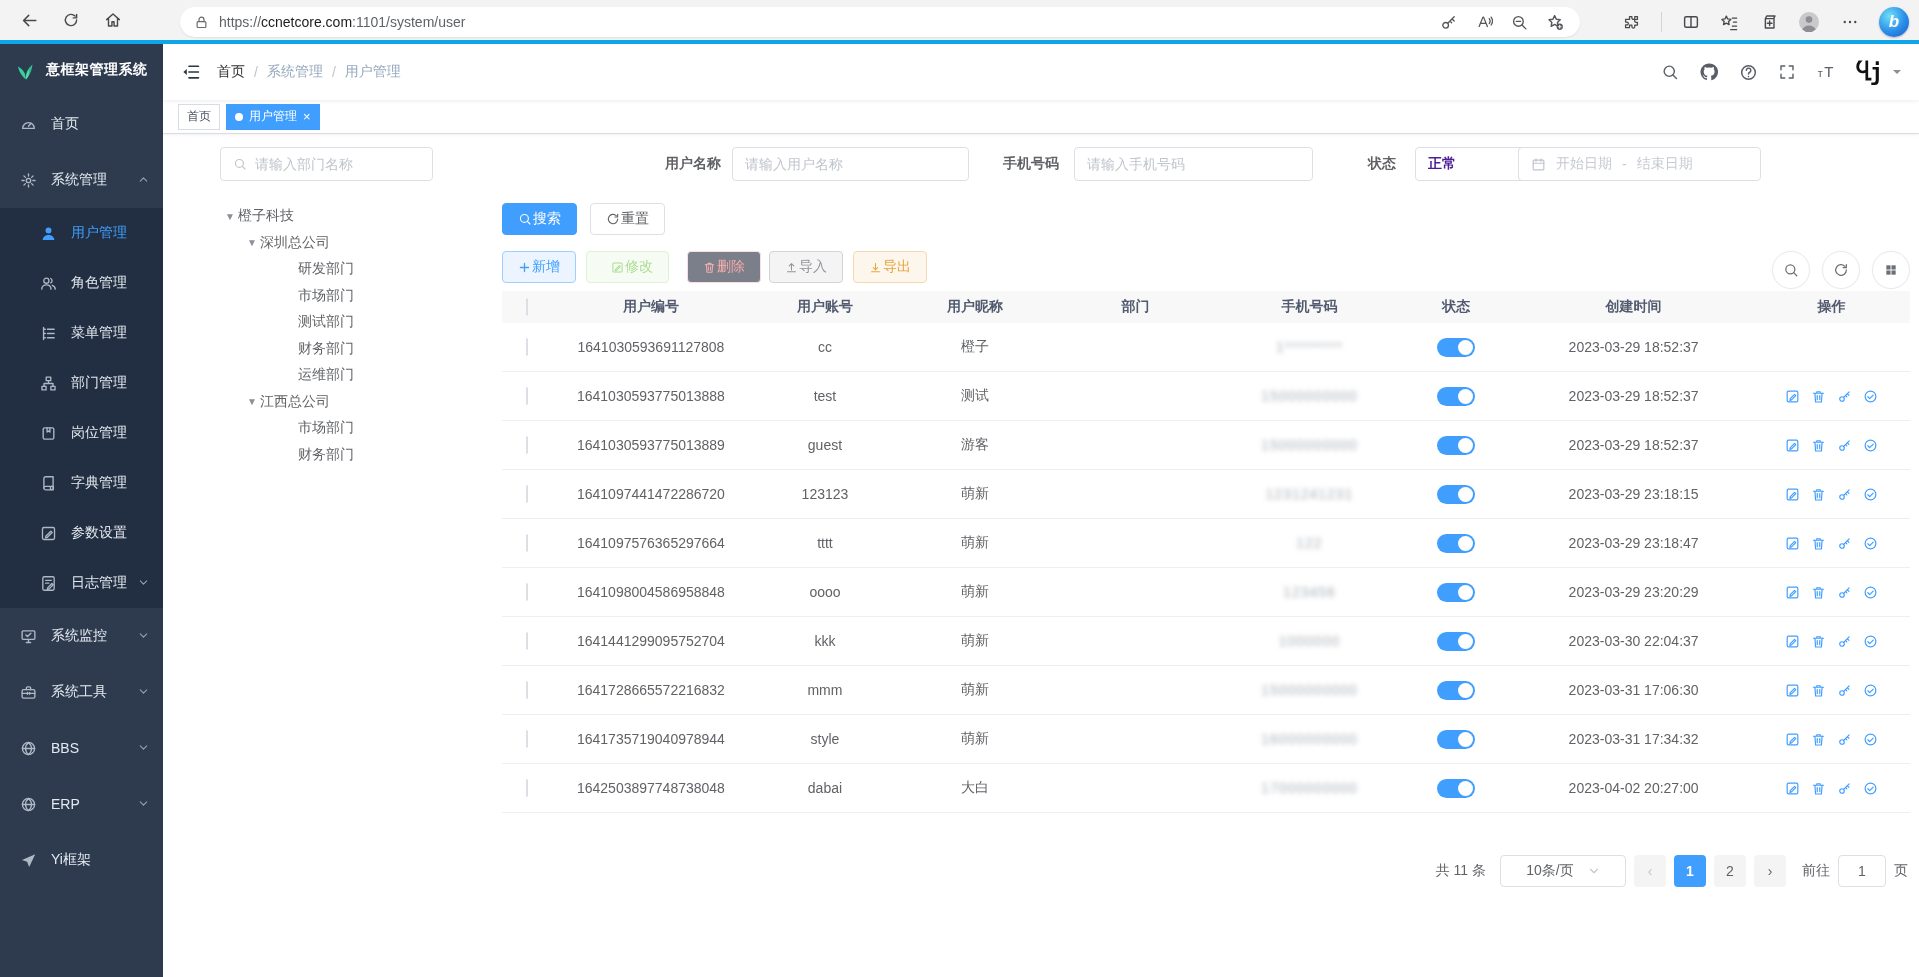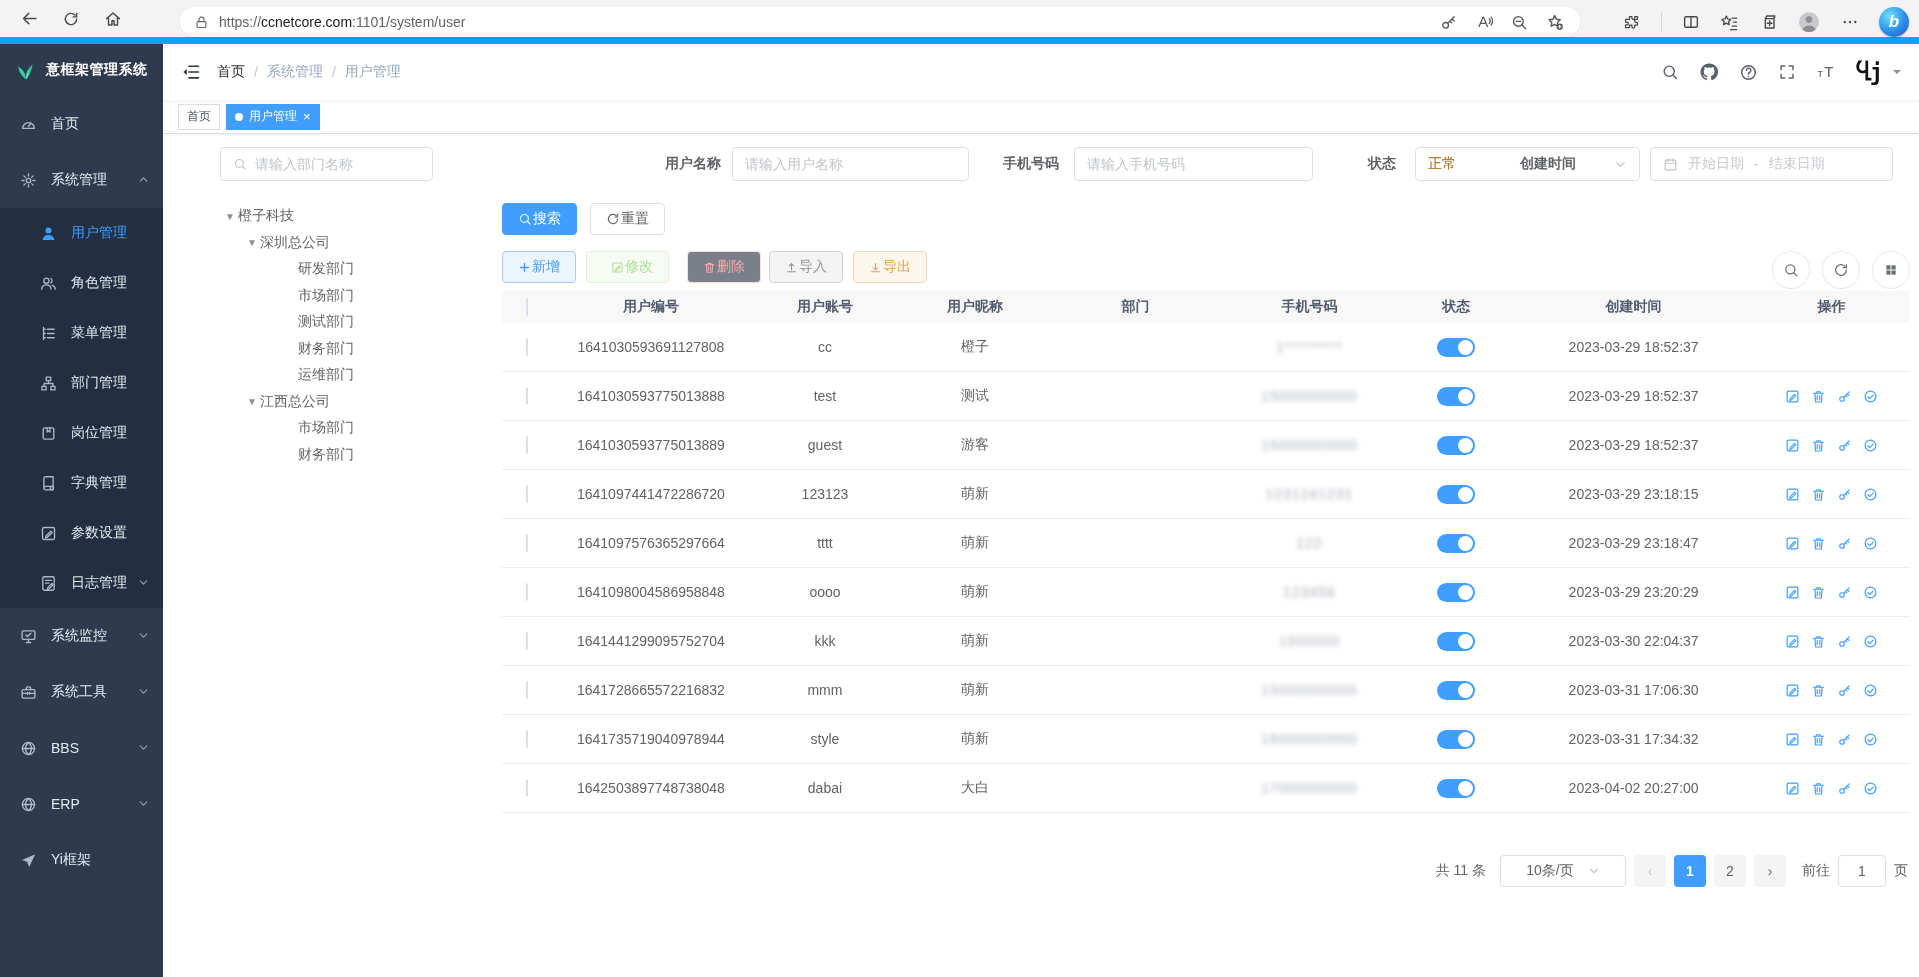--- a/index.html
+++ b/index.html
@@ -3,21 +3,21 @@
 <meta charset="utf-8">
 <style>
   * { box-sizing: border-box; margin: 0; padding: 0; }
   html,body { width:1919px; height:977px; overflow:hidden; background:#fff;
     font-family:"Liberation Sans","DejaVu Sans",sans-serif; }
   .icon { display:inline-flex; align-items:center; justify-content:center; }
   .icon svg { display:block; }
 
   
   .chrome { position:absolute; left:0; top:0; width:1919px; height:44px; background:#f3f3f4;
-    border-bottom:7px solid #0ea5e9; display:flex; align-items:center; z-index:30; }
+    border-bottom:4px solid #0ea5e9; display:flex; align-items:center; z-index:30; }
   .chrome .navbtn { width:34px; height:34px; border-radius:6px; display:flex; align-items:center;
     justify-content:center; color:#4a4a4d; margin-left:8px; cursor:pointer; }
   .chrome .navbtn:first-child { margin-left:12px; }
   .urlbar { position:absolute; left:180px; top:7px; width:1400px; height:30px; background:#fff;
     border-radius:16px; box-shadow:0 1px 2px rgba(0,0,0,.08); display:flex; align-items:center;
     padding:0 10px 0 14px; }
   .urlbar .lock { color:#6a6a6d; margin-right:10px; }
   .urltext { font-size:14px; color:#5f6368; white-space:nowrap; flex:1; }
   .urltext .host { color:#1b1b1d; }
   .url-actions { display:flex; align-items:center; gap:18px; color:#55565a; margin-right:6px; }
@@ -515,32 +515,32 @@
       <div class="f-abs" style="left:911px; width:239px;">
         <div class="f-input" style="width:100%;justify-content:flex-end;">
           <input placeholder="请输入手机号码" style="">
         </div>
       </div>
       <div class="f-abs" style="left:1205px;">
           <span class="f-label">状态</span>
         </div>
       <div class="f-abs" style="left:1252px; width:225px;">
         <div class="f-input f-select" style="width:100%;">
-          <span style="color:#a16207;">正常</span>
+          <span style="color:#4c1d95;font-weight:bold;">正常</span>
           <span class="icon chev">
               <svg width="13" height="13" viewBox="0 0 24 24" fill="none" stroke="currentColor" stroke-width="1.9" stroke-linecap="round" stroke-linejoin="round">
                 <path d="M5 8.5l7 7 7-7" stroke-width="2.2"></path>
               </svg>
             </span>
         </div>
       </div>
       <div class="f-abs" style="left:1357px;">
           <span class="f-label">创建时间</span>
         </div>
-      <div class="f-abs" style="left:1487px; width:243px;">
+      <div class="f-abs" style="left:1355px; width:243px;">
         <div class="f-input f-date" style="width:100%;">
           <span class="icon">
               <svg width="15" height="15" viewBox="0 0 24 24" fill="none" stroke="currentColor" stroke-width="1.9" stroke-linecap="round" stroke-linejoin="round">
                 <rect x="3.5" y="5" width="17" height="15.5" rx="1.5"></rect>
                 <path d="M3.5 10h17M8 3v4M16 3v4"></path>
               </svg>
             </span>
           <span class="dtxt">开始日期</span>
           <span class="dtxt">-</span>
           <span class="dtxt">结束日期</span>

